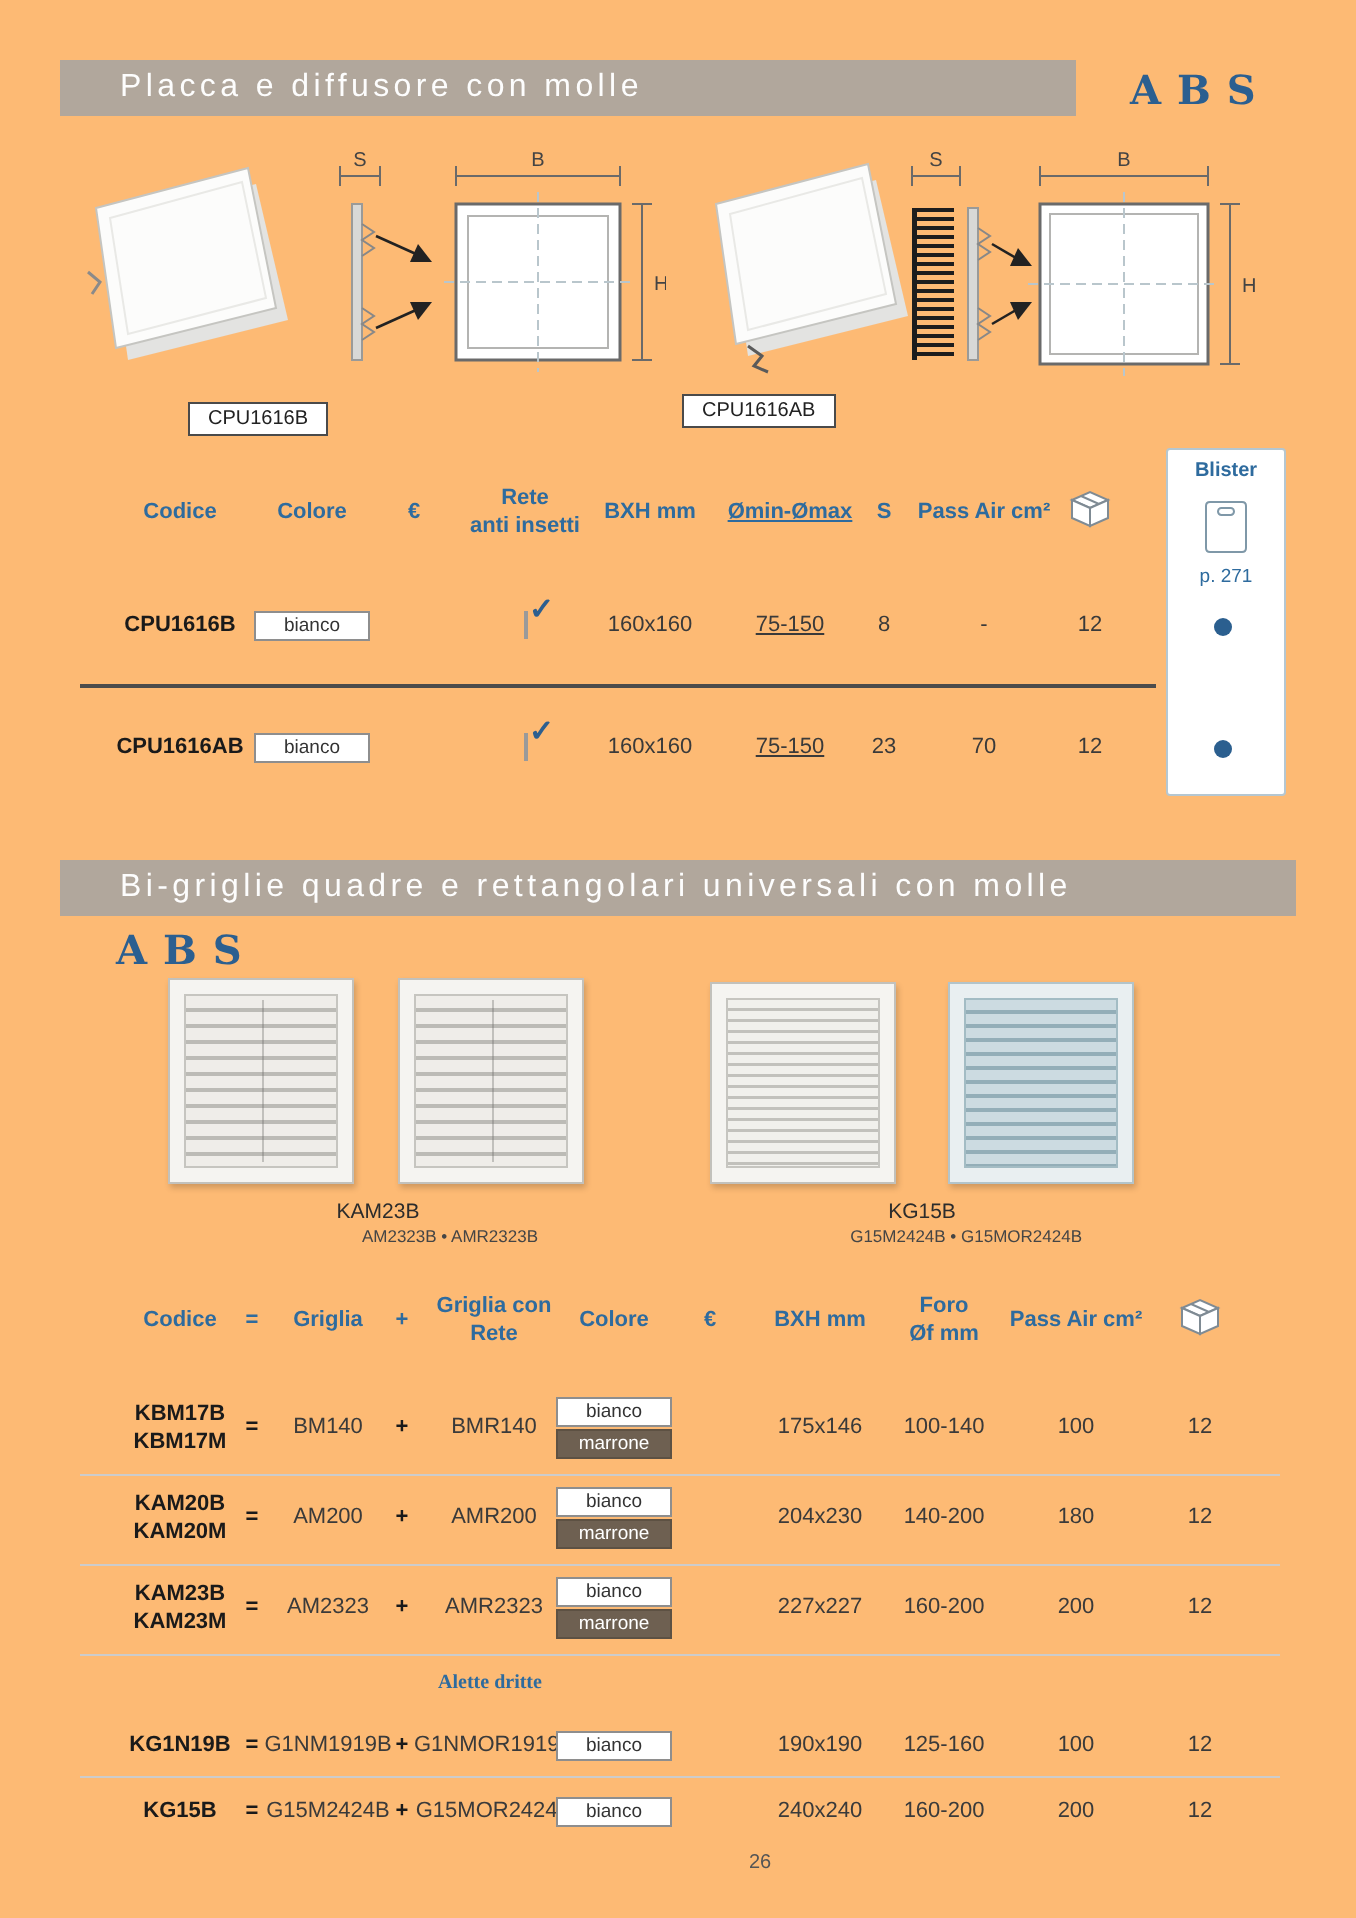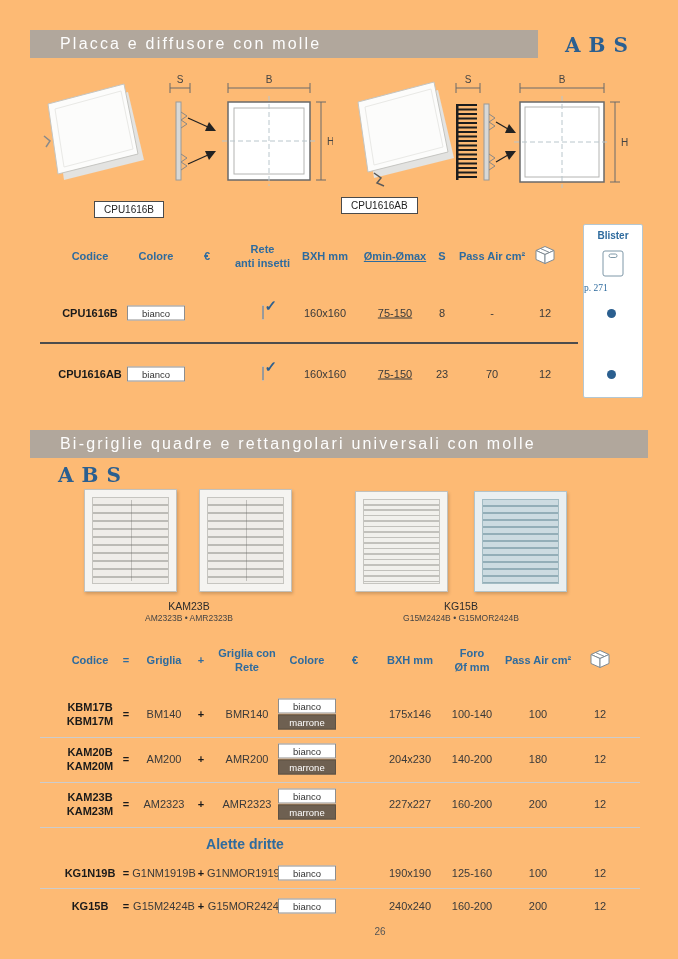--- a/index.html
+++ b/index.html
@@ -36,22 +36,22 @@
   .t1row{position:absolute;left:0;width:678px;height:26px;}
   .t1r1{top:300px;} .t1r2{top:361px;}
   .sep1{position:absolute;left:40px;top:342px;width:538px;border-top:2px solid #4c4c4c;}
 
   
   .blister-box{position:absolute;left:583px;top:224px;width:58px;height:172px;
                border:1px solid #b5c7d1;border-radius:2px;background:#fff;}
   .blister-title{position:absolute;top:5px;left:0;width:100%;text-align:center;
                  color:#2e6b9e;font-size:10px;font-weight:bold;}
   .blister-icon{position:absolute;top:22px;left:16px;}
-  .blister-page{position:absolute;top:58px;left:0;width:100%;
-                color:#2e6b9e;font-size:9.5px;font-family:Liberation Serif, serif;}
+  .blister-page{position:absolute;top:58px;left:0;width:100%;text-align:center;
+                color:#2e6b9e;font-size:9.5px;}
   .dot{position:absolute;width:9px;height:9px;border-radius:50%;background:#2b5f8f;left:607px;}
   .dot1{top:309px;} .dot2{top:370px;}
 
   
   .chip{display:inline-block;border:1px solid #8e8e8e;background:#fff;color:#333;
         font-size:9.5px;line-height:13px;padding:0 5px;min-width:46px;box-sizing:content-box;}
   .chip.marrone{background:#6e6051;border-color:#5d5143;color:#fff;}
   .chipstack .chip{display:block;margin:1px auto;width:46px;}
 
   
@@ -66,37 +66,37 @@
   .grille .seam{position:absolute;left:50%;top:2px;bottom:2px;width:1px;background:rgba(110,110,105,0.35);}
   .grille.fine .inner{background:repeating-linear-gradient(to bottom,#f1f0ec 0px,#f1f0ec 4px,#c2c1bc 4px,#c2c1bc 5.5px);}
   .grille.blue{background:#e9eff1;border-color:#b3c4ca;}
   .grille.blue .inner{border-color:#a3bcc4;
           background:repeating-linear-gradient(to bottom,#ccdbe1 0px,#ccdbe1 5px,#93aeb8 5px,#93aeb8 7px);}
   .g1{left:84px;top:489px;} .g2{left:199px;top:489px;}
   .g3{left:355px;top:491px;height:101px;} .g4{left:474px;top:491px;height:101px;}
 
   .glabel{position:absolute;text-align:center;width:160px;}
   .glabel .name{font-size:10.5px;color:#2c2c2c;line-height:12px;}
-  .glabel .codes{font-size:8.5px;color:#454545;line-height:11px;margin-top:1px;}
+  .glabel .codes{font-size:8.5px;color:#454545;line-height:11px;margin-top:1px;text-align:right;}
   .gl1{left:109px;top:600px;} .gl2{left:381px;top:600px;}
 
   
   .d1{left:55px;width:70px;} .d2{left:114px;width:24px;} .d3{left:128px;width:72px;}
   .d4{left:192px;width:18px;} .d5{left:203px;width:88px;} .d6{left:278px;width:58px;}
   .d7{left:340px;width:30px;} .d8{left:378px;width:64px;} .d9{left:440px;width:64px;}
   .d10{left:503px;width:70px;} .d11{left:582px;width:36px;}
   .t2head{position:absolute;left:0;top:644px;width:678px;height:32px;}
   .t2row{position:absolute;left:0;width:678px;height:38px;}
   .t2row.short{height:24px;}
   .r1{top:695px;} .r2{top:740px;} .r3{top:785px;} .r4{top:861px;} .r5{top:894px;}
   .sep2{position:absolute;left:40px;width:600px;border-top:1px solid #cccccc;}
   .s21{top:737px;} .s22{top:782px;} .s23{top:827px;} .s24{top:888px;}
   .twoline div{line-height:14px;}
   .alette{position:absolute;left:165px;top:836px;width:160px;text-align:center;
-          color:#2e6b9e;font-size:14px;font-weight:bold;}
+          color:#2e6b9e;font-size:10px;font-weight:bold;font-family:Liberation Serif, serif;}
 
   .pageno{position:absolute;left:0;top:926px;width:678px;text-align:center;font-size:10px;color:#555;padding-left:41px;}
 
   svg text{font-family:"Liberation Sans", sans-serif;}
 </style>
 </head>
 <body>
 
 <div id="app">
 

